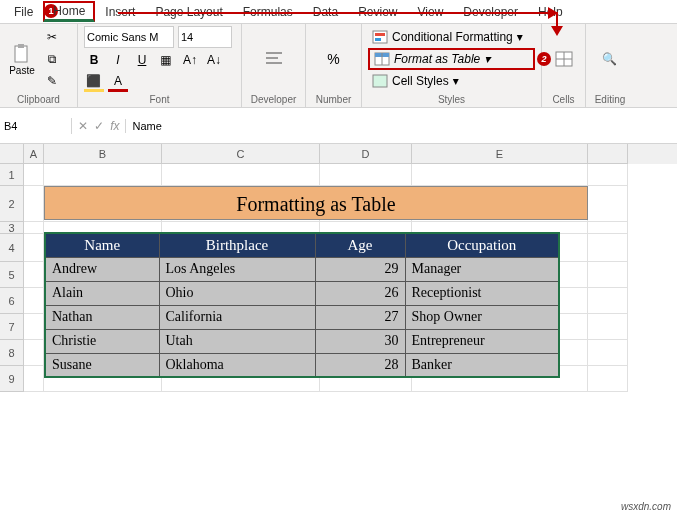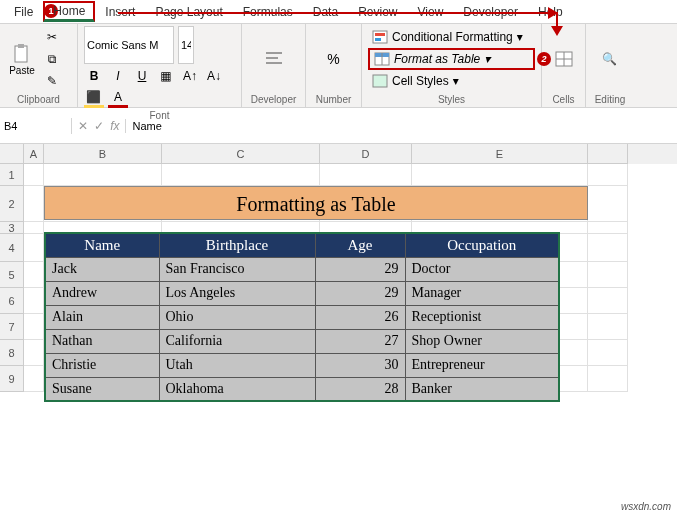--- a/index.html
+++ b/index.html
@@ -12,23 +12,23 @@
 .callout-1 { position: absolute; left: 44px; top: 4px; width: 14px; height: 14px; background: #c00000; border-radius: 50%; display: flex; align-items: center; justify-content: center; color: #fff; font-size: 9px; font-weight: bold; }
 
 
 .ribbon { display: flex; height: 84px; border-bottom: 1px solid #d4d4d4; background: #f3f2f1; }
 .group { display: flex; flex-direction: column; border-right: 1px solid #d4d4d4; padding: 2px 6px 0; }
 .group-body { flex: 1; display: flex; flex-direction: column; justify-content: center; gap: 2px; }
 .group-label { text-align: center; font-size: 10px; color: #666; padding: 2px 0; }
 .row { display: flex; align-items: center; gap: 4px; }
 .icon-btn { width: 20px; height: 20px; display: flex; align-items: center; justify-content: center; cursor: pointer; }
 .big-icon { width: 32px; height: 40px; display: flex; flex-direction: column; align-items: center; justify-content: center; cursor: pointer; font-size: 10px; }
-select.mini, input.mini { font-size: 11px; padding: 12px 2px; border: 1px solid #ccc; background: #fff; }
+select.mini, input.mini { font-size: 11px; padding: 4px 2px; border: 1px solid #ccc; background: #fff; }
 .font-name { width: 90px; }
-.font-size { width: 16px; text-align: right; }
+.font-size { width: 54px; }
 
 
 .styles-group .style-item { display: flex; align-items: center; gap: 4px; padding: 2px 4px; cursor: pointer; font-size: 12px; white-space: nowrap; }
 .format-table { border: 2px solid #c00000; padding: 1px 4px; position: relative; font-style: italic; }
 .callout-2 { position: absolute; right: -18px; top: 2px; width: 14px; height: 14px; background: #c00000; border-radius: 50%; display: flex; align-items: center; justify-content: center; color: #fff; font-size: 9px; font-weight: bold; }
 
 
 .red-arrow { position: absolute; top: 12px; left: 118px; width: 438px; height: 2px; background: #c00000; pointer-events: none; }
 .red-arrow::after { content: ""; position: absolute; right: -2px; top: -5px; border-left: 10px solid #c00000; border-top: 6px solid transparent; border-bottom: 6px solid transparent; }
 .red-arrow::before { content: ""; position: absolute; right: -2px; top: 0; width: 2px; height: 18px; background: #c00000; }
@@ -315,26 +315,20 @@
     <div class="title-box">Formatting as Table</div>
     <table class="tbl">
       <tbody>
           <tr>
         <th class="col-name-w">Name</th>
         <th class="col-bp-w">Birthplace</th>
         <th class="col-age-w">Age</th>
         <th class="col-occ-w">Occupation</th>
       </tr>
       <tr>
-            <td>Jack</td>
-            <td>San Francisco</td>
-            <td class="num">29</td>
-            <td>Doctor</td>
-          </tr>
-      <tr>
             <td>Andrew</td>
             <td>Los Angeles</td>
             <td class="num">29</td>
             <td>Manager</td>
           </tr>
       <tr>
             <td>Alain</td>
             <td>Ohio</td>
             <td class="num">26</td>
             <td>Receptionist</td>

